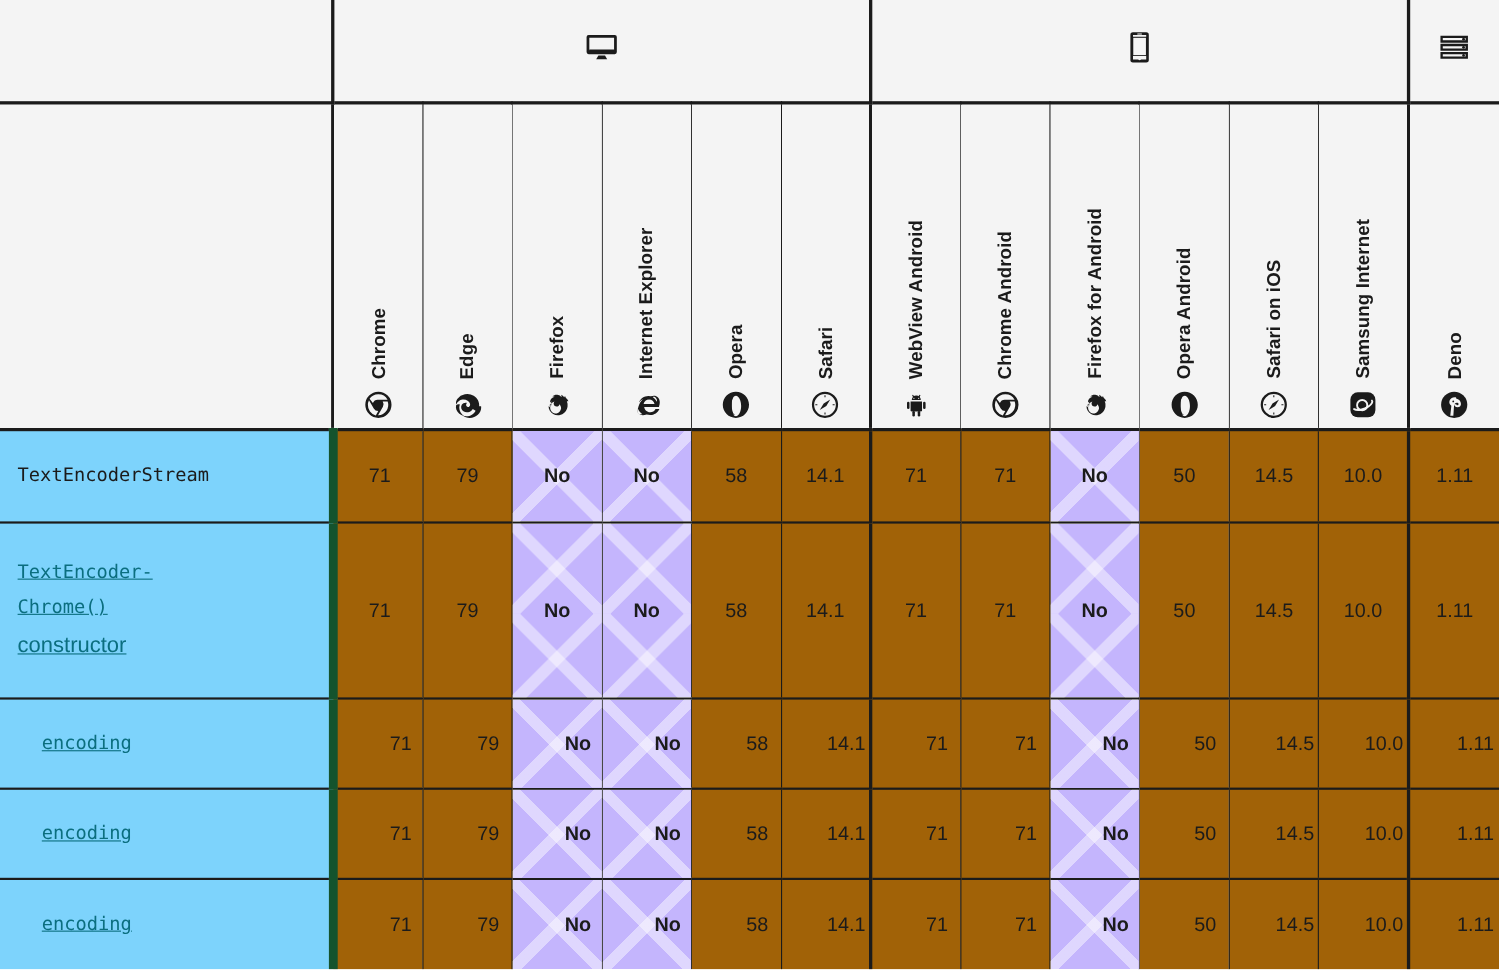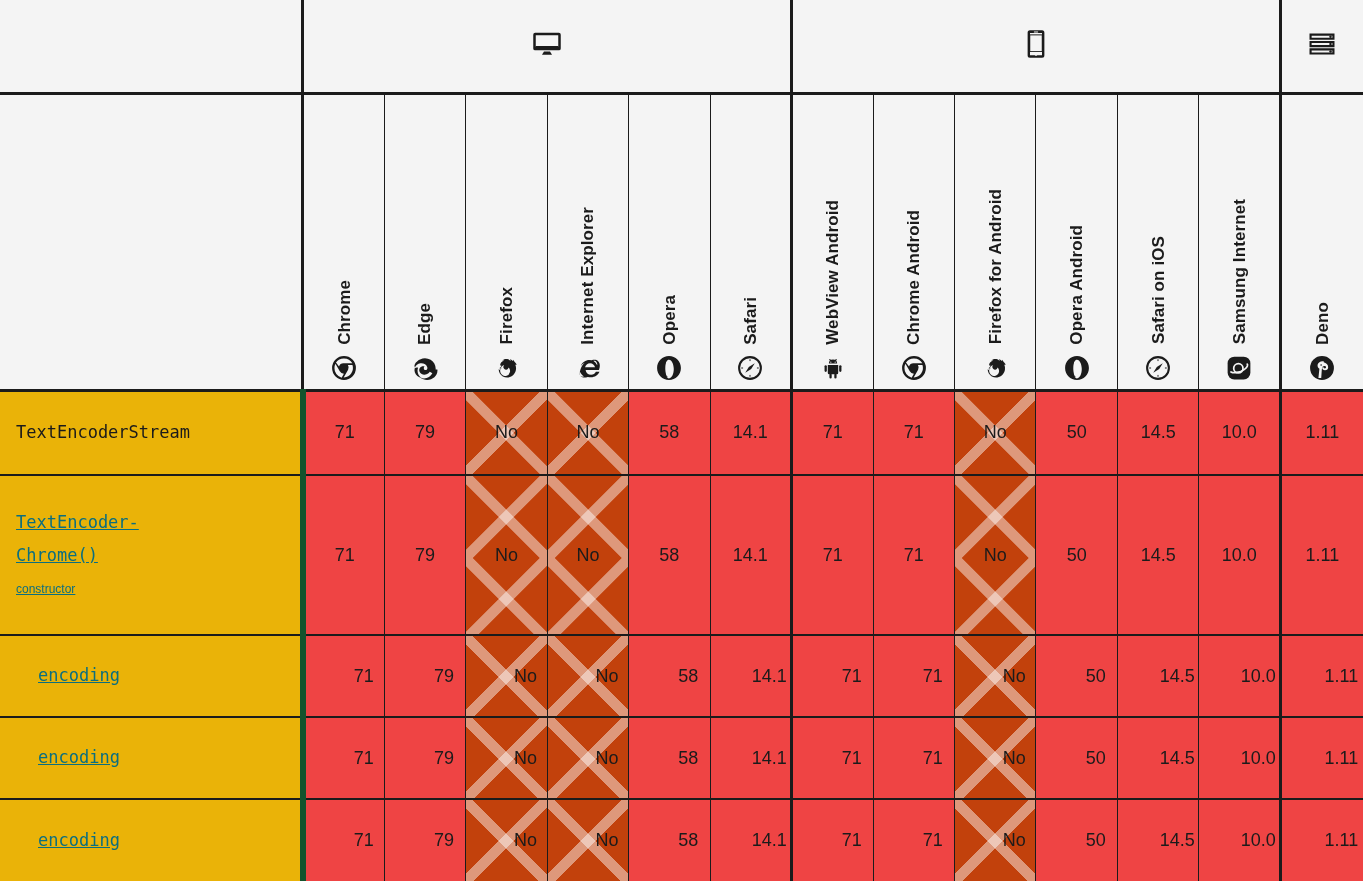--- a/index.html
+++ b/index.html
@@ -90,22 +90,22 @@
   }
   .bicon {
     width: 26px; height: 26px;
     line-height: 0;
     color: #1b1b1b;
   }
   .bicon svg { display: block; width: 26px; height: 26px; }
 
   
   tbody th.feature {
-    background: #eab308;
-    border-right: 6px solid #14532d;
+    background: #7dd3fc;
+    border-right: 8px solid #14532d;
     border-bottom: 2px solid #1b1b1b;
     text-align: left;
     font-weight: normal;
     padding: 14px 16px 14px 16px;
     vertical-align: middle;
   }
   tbody tr:last-child th.feature { border-bottom: none; }
 
   .feature-plain {
     font-family: "DejaVu Sans Mono", monospace;
@@ -118,40 +118,40 @@
     text-decoration: underline;
     font-size: 17px;
     line-height: 1.9;
     display: block;
   }
   .feature-link .code {
     font-family: "DejaVu Sans Mono", monospace;
   }
   .feature-link .word {
     font-family: "Liberation Sans", sans-serif;
-    font-size: 12px;
+    font-size: 20px;
   }
 
   td.cell {
     padding: 0;
     text-align: center;
     vertical-align: middle;
     border-right: 1px solid #1b1b1b;
     border-bottom: 2px solid #1b1b1b;
     font-size: 18px;
     color: #1b1b1b;
   }
   tbody tr:last-child td.cell { border-bottom: none; }
   td.cell.grp-start { border-left: 3px solid #1b1b1b; }
   td.cell.last { border-right: none; }
 
-  td.cell.yes { background: #ef4444; }
+  td.cell.yes { background: #a16207; }
   td.cell.no  {
-    background: #c2410c;
-    font-weight: normal;
+    background: #c4b5fd;
+    font-weight: bold;
     position: relative;
   }
   td.cell.no::before {
     content: "";
     position: absolute;
     inset: 0;
     background-image:
       linear-gradient(to top right,
         transparent 45.5%, rgba(255,255,255,0.46) 45.5%,
         rgba(255,255,255,0.46) 54.5%, transparent 54.5%),

